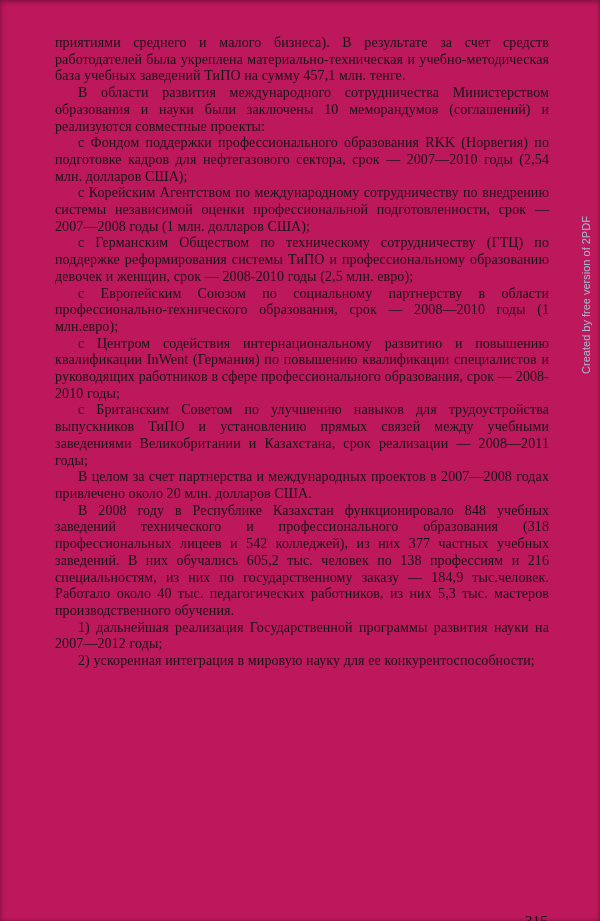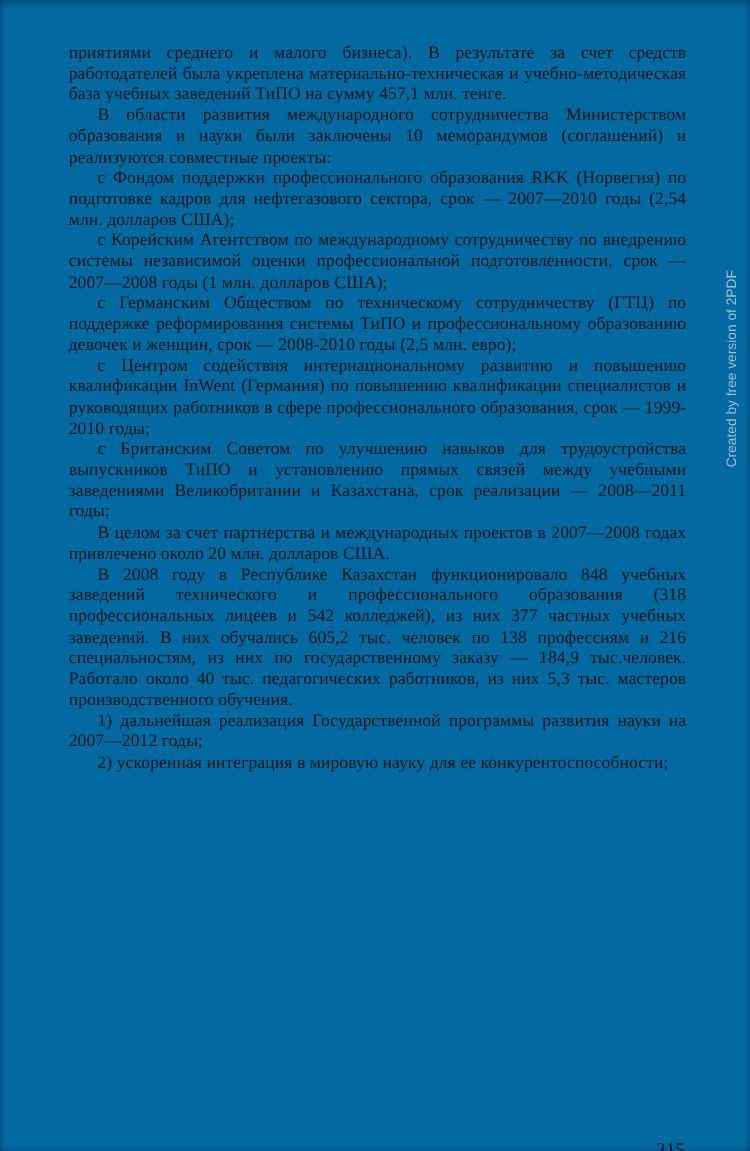--- a/index.html
+++ b/index.html
@@ -10,21 +10,21 @@
       width: 600px;
       height: 921px;
       background: #e7e6e3;
       position: relative;
       overflow: hidden;
       font-family: "Liberation Serif", serif;
     }
     .page {
       position: absolute;
       inset: 0;
-      background: #0369a1;
+      background: #be185d;
       box-shadow:
         inset 0 3px 4px rgba(0,0,0,0.20),
         inset 3px 0 4px rgba(0,0,0,0.10),
         inset -2px 0 3px rgba(0,0,0,0.08),
         inset 0 -2px 3px rgba(0,0,0,0.08);
     }
     .text-block {
       position: absolute;
       left: 55px;
       top: 35px;
@@ -71,21 +71,22 @@
 <body>
 
 <div class="page">
 
   <div class="text-block">
     <p>приятиями среднего и малого бизнеса). В результате за счет средств работодателей была укреплена материально-техническая и учебно-методическая база учебных заведений ТиПО на сумму 457,1 млн. тенге.</p>
     <p>В области развития международного сотрудничества Министерством образования и науки были заключены 10 меморандумов (соглашений) и реализуются совместные проекты:</p>
     <p>с Фондом поддержки профессионального образования RKK (Норвегия) по подготовке кадров для нефтегазового сектора, срок — 2007—2010 годы (2,54 млн. долларов США);</p>
     <p>с Корейским Агентством по международному сотрудничеству по внедрению системы независимой оценки профессиональной подготовленности, срок — 2007—2008 годы (1 млн. долларов США);</p>
     <p>с Германским Обществом по техническому сотрудничеству (ГТЦ) по поддержке реформирования системы ТиПО и профессиональному образованию девочек и женщин, срок — 2008-2010 годы (2,5 млн. евро);</p>
-    <p>с Центром содействия интернациональному развитию и повышению квалификации InWent (Германия) по повышению квалификации специалистов и руководящих работников в сфере профессионального образования, срок — 1999-2010 годы;</p>
+    <p>с Европейским Союзом по социальному партнерству в области профессионально-технического образования, срок — 2008—2010 годы (1 млн.евро);</p>
+    <p>с Центром содействия интернациональному развитию и повышению квалификации InWent (Германия) по повышению квалификации специалистов и руководящих работников в сфере профессионального образования, срок — 2008-2010 годы;</p>
     <p>с Британским Советом по улучшению навыков для трудоустройства выпускников ТиПО и установлению прямых связей между учебными заведениями Великобритании и Казахстана, срок реализации — 2008—2011 годы;</p>
     <p>В целом за счет партнерства и международных проектов в 2007—2008 годах привлечено около 20 млн. долларов США.</p>
     <p>В 2008 году в Республике Казахстан функционировало 848 учебных заведений технического и профессионального образования (318 профессиональных лицеев и 542 колледжей), из них 377 частных учебных заведений. В них обучались 605,2 тыс. человек по 138 профессиям и 216 специальностям, из них по государственному заказу — 184,9 тыс.человек. Работало около 40 тыс. педагогических работников, из них 5,3 тыс. мастеров производственного обучения.</p>
     <p>1) дальнейшая реализация Государственной программы развития науки на 2007—2012 годы;</p>
     <p>2) ускоренная интеграция в мировую науку для ее конкурентоспособности;</p>
   </div>
 
   <div class="watermark-wrap">
     <span>Created by free version of 2PDF</span>
   </div>

